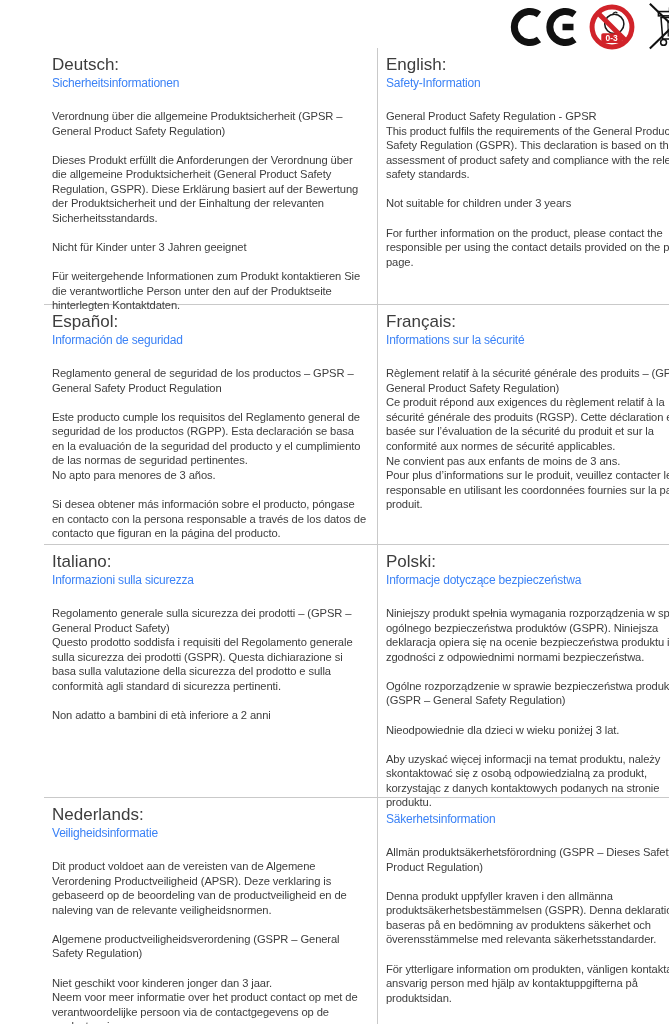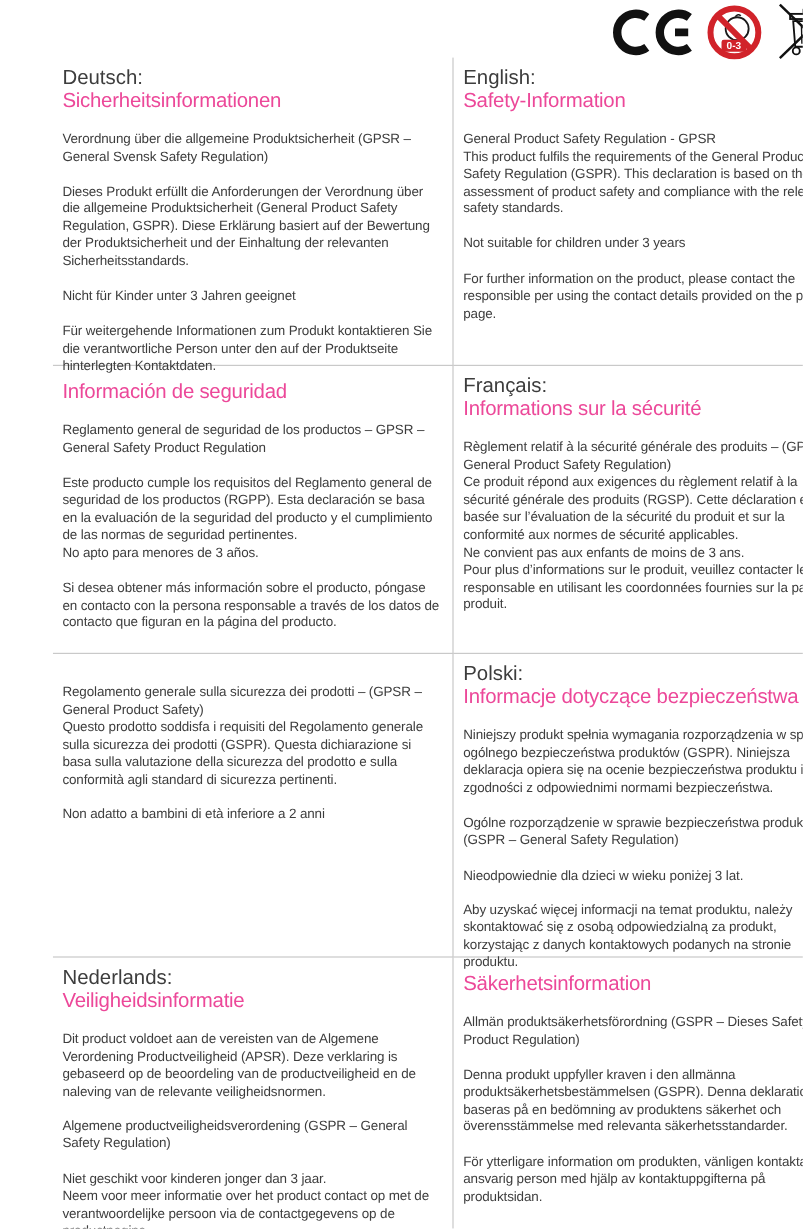--- a/index.html
+++ b/index.html
@@ -33,22 +33,22 @@
   .cell{
     border-right:1px solid var(--divider);
     padding:10px 9px 0 8px;
     overflow:visible;
   }
   .cell:nth-child(-n+6){border-bottom:1px solid var(--divider);}
   .lang-label{
     font-size:17px;line-height:14px;color:var(--text);
   }
   .section-title{
-    font-size:17px;line-height:21px;font-weight:400;
-    letter-spacing:-0.2px;white-space:nowrap;color:#ec4899;
+    font-size:12px;line-height:21px;font-weight:400;
+    letter-spacing:-0.2px;white-space:nowrap;color:#3b82f6;
     margin-top:1px;
   }
   .section-body{margin-top:15px;}
   .para{
     font-size:11.2px;line-height:14.6px;letter-spacing:-0.1px;
     white-space:pre-line;
     margin:0 0 14.5px 0;
   }
 </style>
 </head>
@@ -91,56 +91,59 @@
         <line x1="59" y1="1" x2="5" y2="53" stroke="#111" stroke-width="2.4"></line>
       </svg>
     </span>
   </div>
 
   <div class="grid">
       <section class="cell">
     <div class="lang-label">Deutsch:</div>
     <h2 class="section-title">Sicherheitsinformationen</h2>
     <div class="section-body">
-          <p class="para">Verordnung über die allgemeine Produktsicherheit (GPSR – General Svensk Safety Regulation)</p>
+          <p class="para">Verordnung über die allgemeine Produktsicherheit (GPSR – General Product Safety Regulation)</p>
           <p class="para">Dieses Produkt erfüllt die Anforderungen der Verordnung über die allgemeine Produktsicherheit (General Product Safety Regulation, GSPR). Diese Erklärung basiert auf der Bewertung der Produktsicherheit und der Einhaltung der relevanten Sicherheitsstandards.</p>
           <p class="para">Nicht für Kinder unter 3 Jahren geeignet</p>
           <p class="para">Für weitergehende Informationen zum Produkt kontaktieren Sie die verantwortliche Person unter den auf der Produktseite hinterlegten Kontaktdaten.</p>
         </div>
   </section>
       <section class="cell">
     <div class="lang-label">English:</div>
     <h2 class="section-title">Safety-Information</h2>
     <div class="section-body">
           <p class="para">General Product Safety Regulation - GPSR
 This product fulfils the requirements of the General Product Safety Regulation (GSPR). This declaration is based on the assessment of product safety and compliance with the relevant safety standards.</p>
           <p class="para">Not suitable for children under 3 years</p>
           <p class="para">For further information on the product, please contact the responsible per using the contact details provided on the product page.</p>
         </div>
   </section>
       <section class="cell">
+    <div class="lang-label">Español:</div>
     <h2 class="section-title">Información de seguridad</h2>
     <div class="section-body">
           <p class="para">Reglamento general de seguridad de los productos – GPSR – General Safety Product Regulation</p>
           <p class="para">Este producto cumple los requisitos del Reglamento general de seguridad de los productos (RGPP). Esta declaración se basa en la evaluación de la seguridad del producto y el cumplimiento de las normas de seguridad pertinentes.
 No apto para menores de 3 años.</p>
           <p class="para">Si desea obtener más información sobre el producto, póngase en contacto con la persona responsable a través de los datos de contacto que figuran en la página del producto.</p>
         </div>
   </section>
       <section class="cell">
     <div class="lang-label">Français:</div>
     <h2 class="section-title">Informations sur la sécurité</h2>
     <div class="section-body">
           <p class="para">Règlement relatif à la sécurité générale des produits – (GPSR – General Product Safety Regulation)
 Ce produit répond aux exigences du règlement relatif à la sécurité générale des produits (RGSP). Cette déclaration est basée sur l’évaluation de la sécurité du produit et sur la conformité aux normes de sécurité applicables.
 Ne convient pas aux enfants de moins de 3 ans.
 Pour plus d’informations sur le produit, veuillez contacter le responsable en utilisant les coordonnées fournies sur la page du produit.</p>
         </div>
   </section>
       <section class="cell">
+    <div class="lang-label">Italiano:</div>
+    <h2 class="section-title">Informazioni sulla sicurezza</h2>
     <div class="section-body">
           <p class="para">Regolamento generale sulla sicurezza dei prodotti – (GPSR – General Product Safety)
 Questo prodotto soddisfa i requisiti del Regolamento generale sulla sicurezza dei prodotti (GSPR). Questa dichiarazione si basa sulla valutazione della sicurezza del prodotto e sulla conformità agli standard di sicurezza pertinenti.</p>
           <p class="para">Non adatto a bambini di età inferiore a 2 anni</p>
         </div>
   </section>
       <section class="cell">
     <div class="lang-label">Polski:</div>
     <h2 class="section-title">Informacje dotyczące bezpieczeństwa</h2>
     <div class="section-body">

